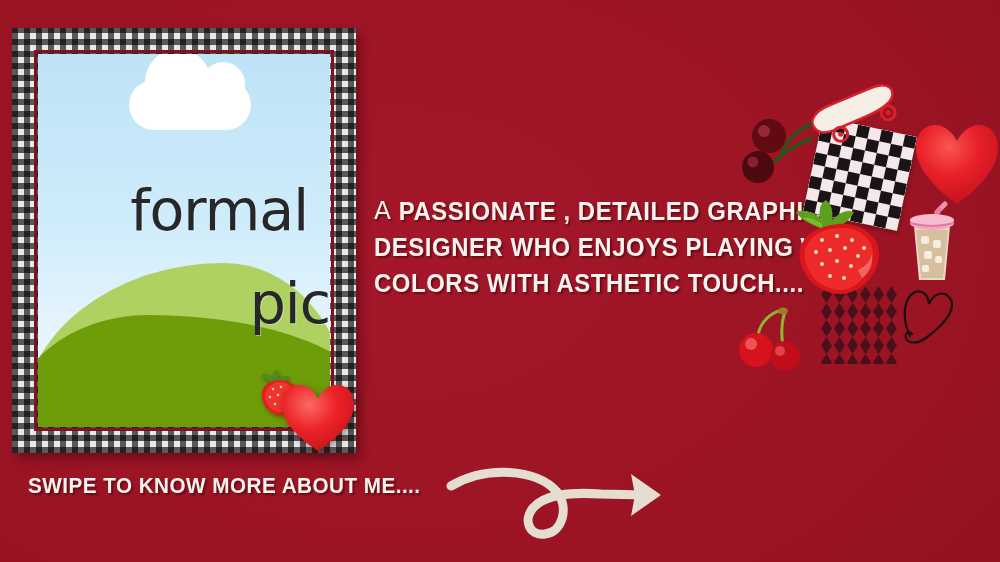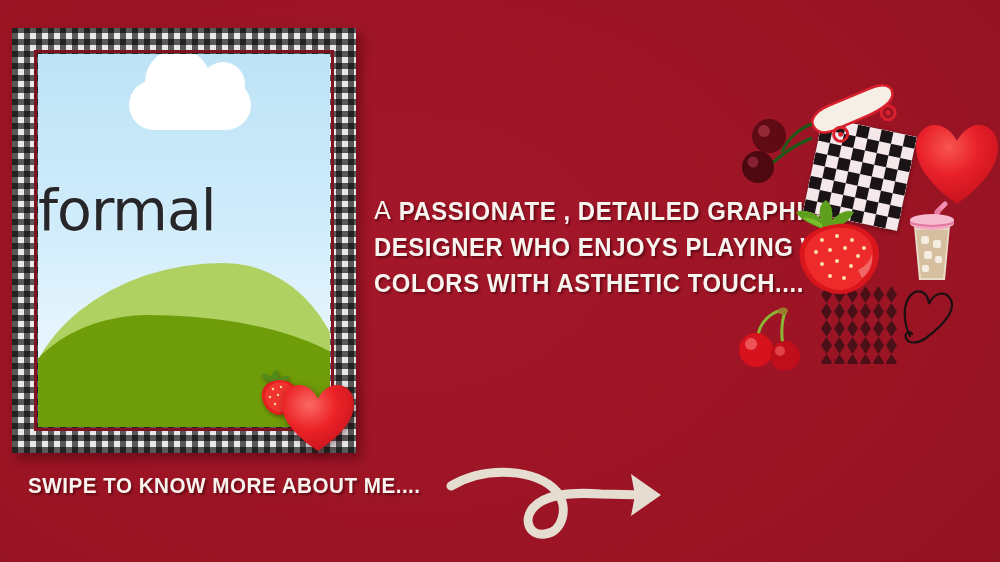--- a/index.html
+++ b/index.html
@@ -66,21 +66,21 @@
     border-radius:40px;
   }
   .cloud::before,.cloud::after{
     content:""; position:absolute; background:#ffffff; border-radius:50%;
   }
   .cloud::before{ width:66px; height:66px; left:16px; top:-31px; }
   .cloud::after { width:44px; height:44px; left:72px; top:-18px; }
 
   .ph-text{
     position:absolute; width:100%;
-    text-align:left;
+    text-align:right;
     color:#27272a;
     font-family:"DejaVu Sans", sans-serif;
     font-weight:400;
     letter-spacing:-1px;
     text-shadow:1px 1px 0 rgba(255,255,255,0.35);
   }
   #ph-line1{ top:33%; font-size:57px; padding-right:22px; }
   #ph-line2{ top:58%; font-size:57px; padding-left:24px; }
 
   
@@ -166,20 +166,21 @@
 <body>
 
 <div id="stage">
 
   <div id="photo-frame">
     <div id="photo">
       <div class="cloud"></div>
       <div class="hill-back"></div>
       <div class="hill-front"></div>
       <div class="ph-text" id="ph-line1">formal</div>
+      <div class="ph-text" id="ph-line2">pic</div>
     </div>
   </div>
 
   <svg id="frame-strawberry" viewBox="0 0 44 48">
     <path d="M10 13 Q2 9 5 6 Q10 6 13 10 Q14 4 19 2 Q22 6 20 11 Q27 6 32 9 Q29 14 22 15 Z" fill="#4E8B1A"></path>
     <path d="M22 12 C34 12 41 21 38 31 C35 41 27 47 21 47 C14 47 6 40 4 30 C2 20 10 12 22 12 Z" fill="#E3201F"></path>
     <path d="M22 14 C31 14 37 21 35 29 C33 38 27 44 21 44 C16 44 9 38 7 30 C6 22 13 14 22 14 Z" fill="#F03530"></path>
     <g fill="#FBD8A8">
       <circle cx="15" cy="21" r="1.2"></circle>
         <circle cx="23" cy="19" r="1.2"></circle>

